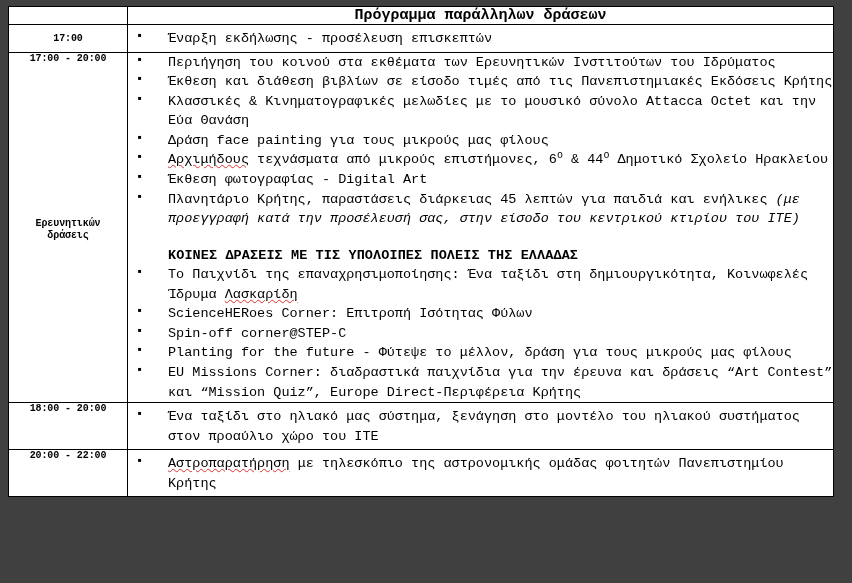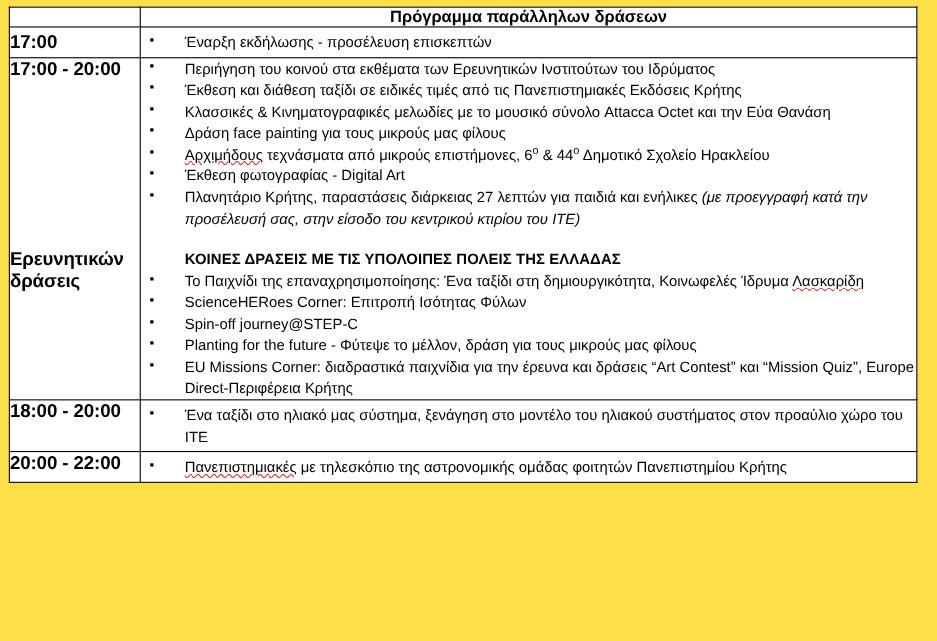--- a/index.html
+++ b/index.html
@@ -12,44 +12,45 @@
     width: 852px;
     height: 583px;
     font-family: "Liberation Sans", "DejaVu Sans", sans-serif;
     color: #000000;
     overflow: hidden;
   }
   .page {
     position: relative;
     width: 852px;
     height: 583px;
-    background: #fde047;
+    background: #404040;
+    font-family: Liberation Mono, monospace;
   }
   table.schedule {
     position: absolute;
     left: 8px;
     top: 6px;
     width: 825px;
     border-collapse: collapse;
     table-layout: fixed;
     background: #ffffff;
   }
   table.schedule td {
     border: 1px solid #000000;
     vertical-align: top;
     padding: 0;
   }
   col.time-col { width: 119px; }
   col.desc-col { width: 706px; }
 
   
   td.time {
-    text-align: left;
+    text-align: center;
     font-weight: bold;
-    font-size: 17px;
+    font-size: 10px;
     line-height: 1.15;
     padding-top: 5px;
     padding-bottom: 4px;
     letter-spacing: -0.1px;
   }
   td.time.vcenter {
     vertical-align: middle;
   }
   td.time .time-label {
     display: block;
@@ -160,58 +161,58 @@
           <span class="time-label">δράσεις</span>
         </td>
         <td class="desc">
           <ul class="items">
 
             <li class="item">
               <span>Περιήγηση του κοινού στα εκθέματα των Ερευνητικών Ινστιτούτων του Ιδρύματος</span>
             </li>
 
             <li class="item">
-              <span>Έκθεση και διάθεση ταξίδι σε ειδικές τιμές από τις Πανεπιστημιακές Εκδόσεις Κρήτης</span>
+              <span>Έκθεση και διάθεση βιβλίων σε είσοδο τιμές από τις Πανεπιστημιακές Εκδόσεις Κρήτης</span>
             </li>
 
             <li class="item">
               <span>Κλασσικές &amp; Κινηματογραφικές μελωδίες με το μουσικό σύνολο Attacca Octet και την Εύα Θανάση</span>
             </li>
 
             <li class="item">
               <span>Δράση face painting για τους μικρούς μας φίλους</span>
             </li>
 
             <li class="item">
               <span class="spell">Αρχιμήδους</span><span> τεχνάσματα από μικρούς επιστήμονες, 6</span><span class="sup">ο</span><span> &amp; 44</span><span class="sup">ο</span><span> Δημοτικό Σχολείο Ηρακλείου</span>
             </li>
 
             <li class="item">
               <span>Έκθεση φωτογραφίας - Digital Art</span>
             </li>
 
             <li class="item">
-              <span>Πλανητάριο Κρήτης, παραστάσεις διάρκειας 27 λεπτών για παιδιά και ενήλικες </span><span class="ital">(με προεγγραφή κατά την προσέλευσή σας, στην είσοδο του κεντρικού κτιρίου του ΙΤΕ)</span>
+              <span>Πλανητάριο Κρήτης, παραστάσεις διάρκειας 45 λεπτών για παιδιά και ενήλικες </span><span class="ital">(με προεγγραφή κατά την προσέλευσή σας, στην είσοδο του κεντρικού κτιρίου του ΙΤΕ)</span>
             </li>
 
             <li class="item nobullet">
               <span class="gap"></span>
               <span class="head-line">ΚΟΙΝΕΣ ΔΡΑΣΕΙΣ ΜΕ ΤΙΣ ΥΠΟΛΟΙΠΕΣ ΠΟΛΕΙΣ ΤΗΣ ΕΛΛΑΔΑΣ</span>
             </li>
 
             <li class="item">
               <span>Το Παιχνίδι της επαναχρησιμοποίησης: Ένα ταξίδι στη δημιουργικότητα, Κοινωφελές Ίδρυμα </span><span class="spell">Λασκαρίδη</span>
             </li>
 
             <li class="item">
               <span>ScienceHERoes Corner: Επιτροπή Ισότητας Φύλων</span>
             </li>
 
             <li class="item">
-              <span>Spin-off journey@STEP-C</span>
+              <span>Spin-off corner@STEP-C</span>
             </li>
 
             <li class="item">
               <span>Planting for the future - Φύτεψε το μέλλον, δράση για τους μικρούς μας φίλους</span>
             </li>
 
             <li class="item">
               <span>EU Missions Corner: διαδραστικά παιχνίδια για την έρευνα και δράσεις “Art Contest” και “Mission Quiz”, Europe Direct-Περιφέρεια Κρήτης</span>
             </li>
 
@@ -233,21 +234,21 @@
       </tr>
 
 
       <tr>
         <td class="time">
           <span class="time-label">20:00 - 22:00</span>
         </td>
         <td class="desc tight">
           <ul class="items">
             <li class="item">
-              <span class="spell">Πανεπιστημιακές</span><span> με τηλεσκόπιο της αστρονομικής ομάδας φοιτητών Πανεπιστημίου Κρήτης</span>
+              <span class="spell">Αστροπαρατήρηση</span><span> με τηλεσκόπιο της αστρονομικής ομάδας φοιτητών Πανεπιστημίου Κρήτης</span>
             </li>
           </ul>
         </td>
       </tr>
 
 
     </tbody>
   </table>
 
 </div>

